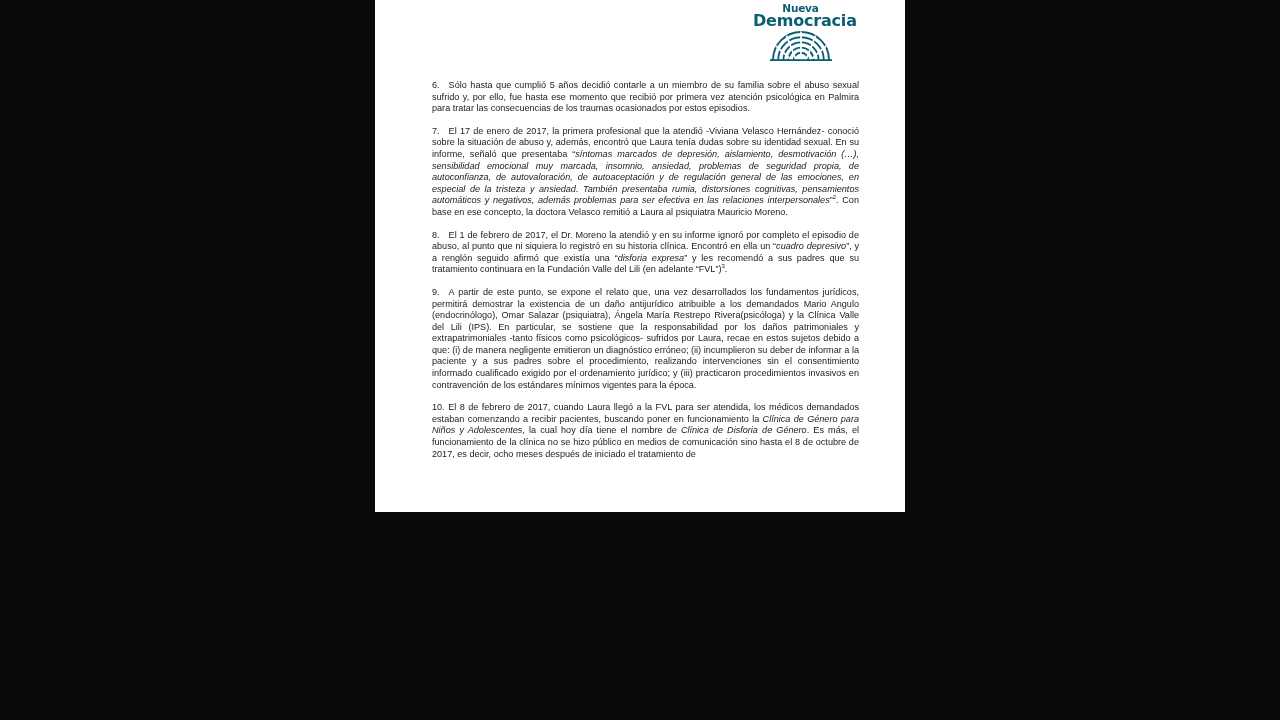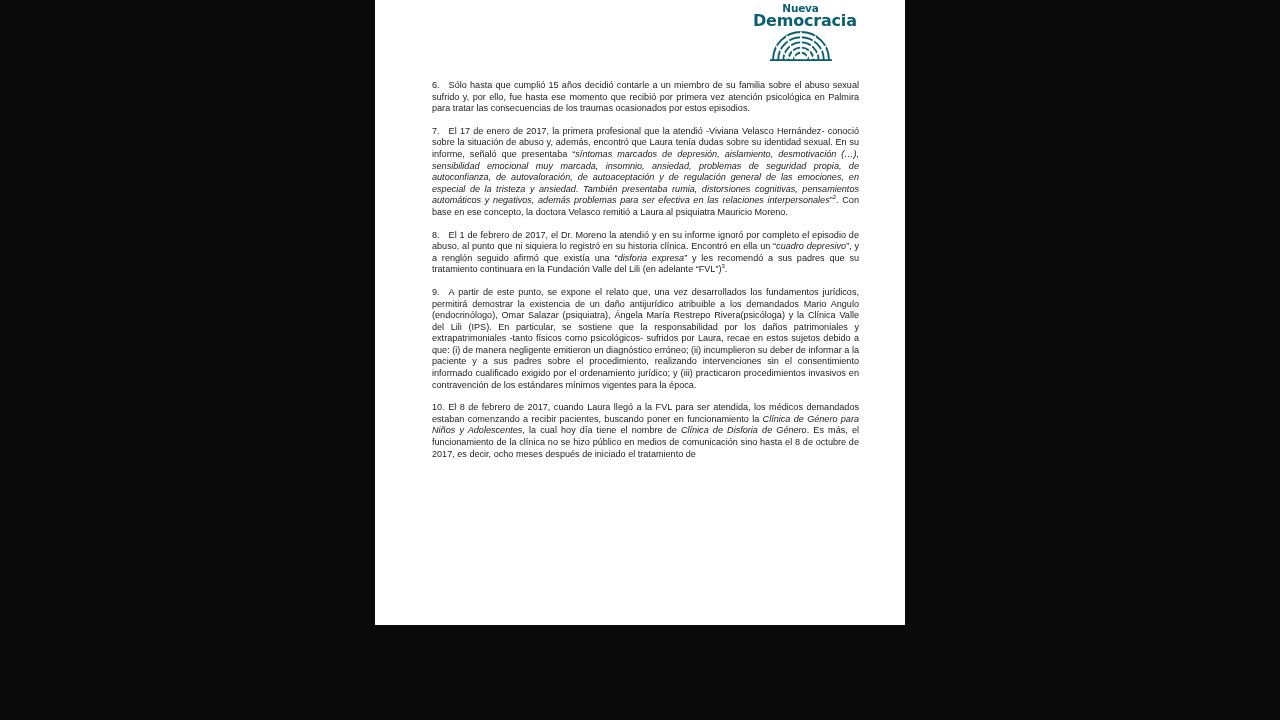--- a/index.html
+++ b/index.html
@@ -24,21 +24,21 @@
     width: 1280px;
     height: 720px;
     background: #0a0a0a;
   }
 
   #page {
     position: absolute;
     left: 375px;
     top: 0;
     width: 530px;
-    height: 625px;
+    height: 512px;
     background: #ffffff;
     box-sizing: border-box;
     overflow: hidden;
   }
 
   
   #page-header {
     position: absolute;
     top: 2px;
     left: 0;
@@ -168,21 +168,21 @@
             <line x1="6.0" y1="16.0" x2="21.5" y2="30"></line>
             <line x1="56.0" y1="16.0" x2="40.5" y2="30"></line>
           </g>
           <rect x="0" y="29.2" width="62" height="1.8" fill="#0b5f73"></rect>
         </svg>
       </div>
     </div>
 
     <div id="content">
 
-      <p><span class="num">6.</span><span class="gap"></span><span>Sólo hasta que cumplió 15 años decidió contarle a un miembro de su familia sobre el abuso sexual sufrido y, por ello, fue hasta ese momento que recibió por primera vez atención psicológica en Palmira para tratar las consecuencias de los traumas ocasionados por estos episodios.</span></p>
+      <p><span class="num">6.</span><span class="gap"></span><span>Sólo hasta que cumplió 5 años decidió contarle a un miembro de su familia sobre el abuso sexual sufrido y, por ello, fue hasta ese momento que recibió por primera vez atención psicológica en Palmira para tratar las consecuencias de los traumas ocasionados por estos episodios.</span></p>
 
       <p><span class="num">7.</span><span class="gap"></span><span>El 17 de enero de 2017, la primera profesional que la atendió -Viviana Velasco Hernández- conoció sobre la situación de abuso y, además, encontró que Laura tenía dudas sobre su identidad sexual. En su informe, señaló que presentaba “</span><i>síntomas marcados de depresión, aislamiento, desmotivación (…), sensibilidad emocional muy marcada, insomnio, ansiedad, problemas de seguridad propia, de autoconfianza, de autovaloración, de autoaceptación y de regulación general de las emociones, en especial de la tristeza y ansiedad. También presentaba rumia, distorsiones cognitivas, pensamientos automáticos y negativos, además problemas para ser efectiva en las relaciones interpersonales</i><span>”</span><sup>2</sup><span>. Con base en ese concepto, la doctora Velasco remitió a Laura al psiquiatra Mauricio Moreno.</span></p>
 
       <p><span class="num">8.</span><span class="gap"></span><span>El 1 de febrero de 2017, el Dr. Moreno la atendió y en su informe ignoró por completo el episodio de abuso, al punto que ni siquiera lo registró en su historia clínica. Encontró en ella un “</span><i>cuadro depresivo</i><span>”, y a renglón seguido afirmó que existía una “</span><i>disforia expresa</i><span>” y les recomendó a sus padres que su tratamiento continuara en la Fundación Valle del Lili (en adelante “FVL”)</span><sup>3</sup><span>.</span></p>
 
       <p><span class="num">9.</span><span class="gap"></span><span>A partir de este punto, se expone el relato que, una vez desarrollados los fundamentos jurídicos, permitirá demostrar la existencia de un daño antijurídico atribuible a los demandados Mario Angulo (endocrinólogo), Omar Salazar (psiquiatra), Ángela María Restrepo Rivera(psicóloga) y la Clínica Valle del Lili (IPS). En particular, se sostiene que la responsabilidad por los daños patrimoniales y extrapatrimoniales -tanto físicos como psicológicos- sufridos por Laura, recae en estos sujetos debido a que: (i) de manera negligente emitieron un diagnóstico erróneo; (ii) incumplieron su deber de informar a la paciente y a sus padres sobre el procedimiento, realizando intervenciones sin el consentimiento informado cualificado exigido por el ordenamiento jurídico; y (iii) practicaron procedimientos invasivos en contravención de los estándares mínimos vigentes para la época.</span></p>
 
 
       <p><span class="num">10.</span> <span>El 8 de febrero de 2017, cuando Laura llegó a la FVL para ser atendida, los médicos demandados estaban comenzando a recibir pacientes, buscando poner en funcionamiento la </span><i>Clínica de Género para Niños y Adolescentes</i><span>, la cual hoy día tiene el nombre de </span><i>Clínica de Disforia de Género</i><span>. Es más, el funcionamiento de la clínica no se hizo público en medios de comunicación sino hasta el 8 de octubre de 2017, es decir, ocho meses después de iniciado el tratamiento de</span></p>
 

